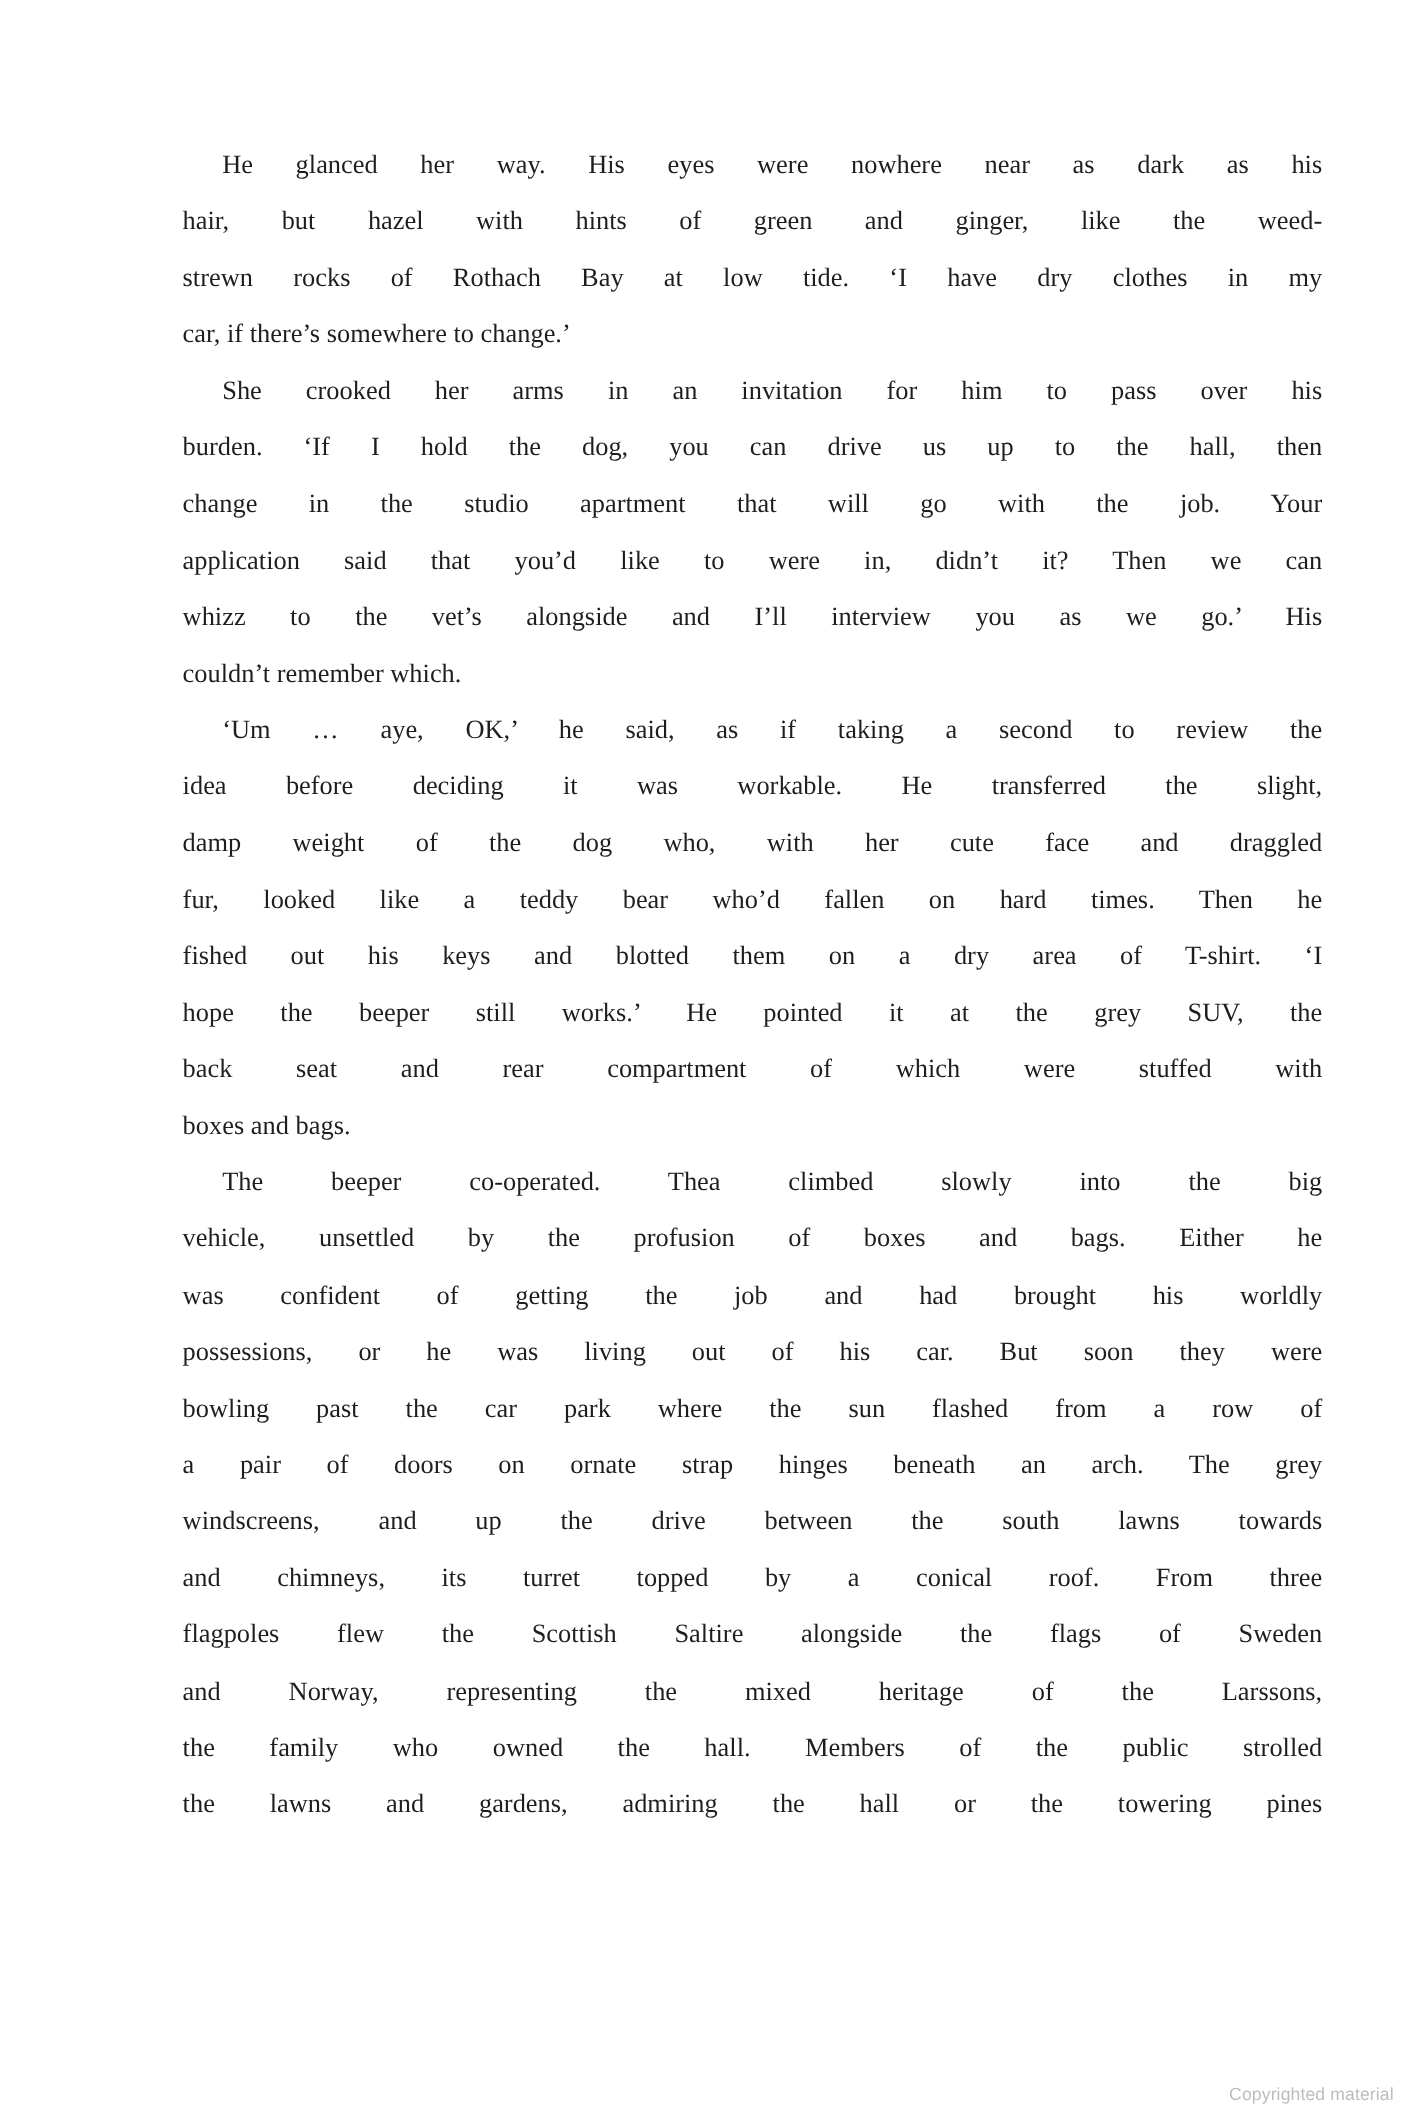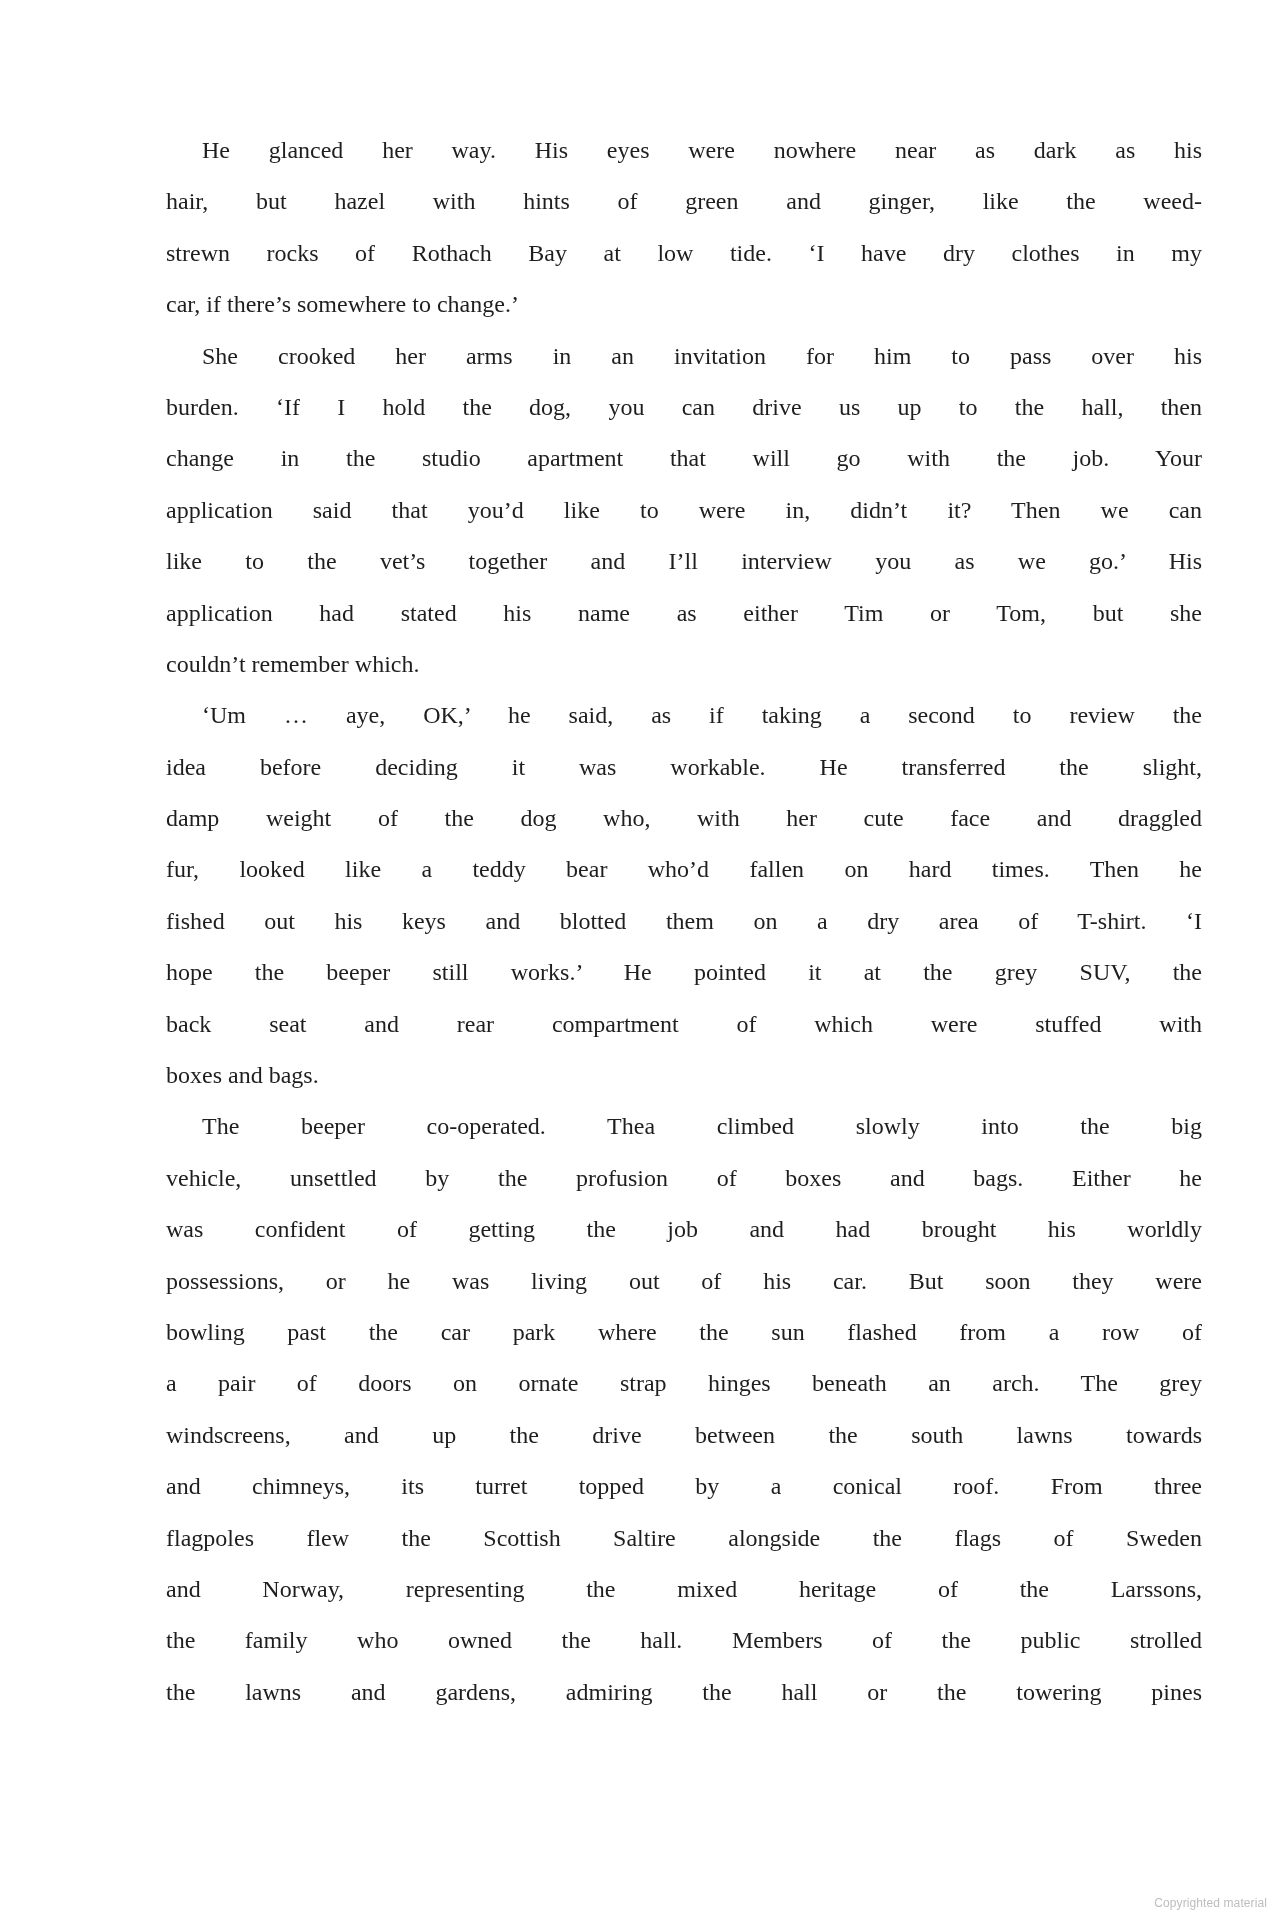--- a/index.html
+++ b/index.html
@@ -44,21 +44,21 @@
       text-align-last: left;
     }
     .line.stretch {
       white-space: normal;
     }
     .copyright {
       position: absolute;
       right: 13px;
       top: 1896px;
       font-family: "Liberation Sans", "DejaVu Sans", sans-serif;
-      font-size: 12px;
+      font-size: 16px;
       color: #bdbdbd;
       letter-spacing: 0.1px;
     }
   </style>
 </head>
 <body>
 
 <div class="page">
 
   <div class="paragraph">
@@ -66,22 +66,21 @@
     <span class="line stretch">hair, but hazel with hints of green and ginger, like the weed-</span>
     <span class="line stretch">strewn rocks of Rothach Bay at low tide. ‘I have dry clothes in my</span>
     <span class="line last">car, if there’s somewhere to change.’</span>
   </div>
 
   <div class="paragraph">
     <span class="line indent stretch">She crooked her arms in an invitation for him to pass over his</span>
     <span class="line stretch">burden. ‘If I hold the dog, you can drive us up to the hall, then</span>
     <span class="line stretch">change in the studio apartment that will go with the job. Your</span>
     <span class="line stretch">application said that you’d like to were in, didn’t it? Then we can</span>
-    <span class="line stretch">like to the vet’s together and I’ll interview you as we go.’ His</span>
-    <span class="line stretch">application had stated his name as either Tim or Tom, but she</span>
+    <span class="line stretch">whizz to the vet’s alongside and I’ll interview you as we go.’ His</span>
     <span class="line last">couldn’t remember which.</span>
   </div>
 
   <div class="paragraph">
     <span class="line indent stretch">‘Um … aye, OK,’ he said, as if taking a second to review the</span>
     <span class="line stretch">idea before deciding it was workable. He transferred the slight,</span>
     <span class="line stretch">damp weight of the dog who, with her cute face and draggled</span>
     <span class="line stretch">fur, looked like a teddy bear who’d fallen on hard times. Then he</span>
     <span class="line stretch">fished out his keys and blotted them on a dry area of T-shirt. ‘I</span>
     <span class="line stretch">hope the beeper still works.’ He pointed it at the grey SUV, the</span>

